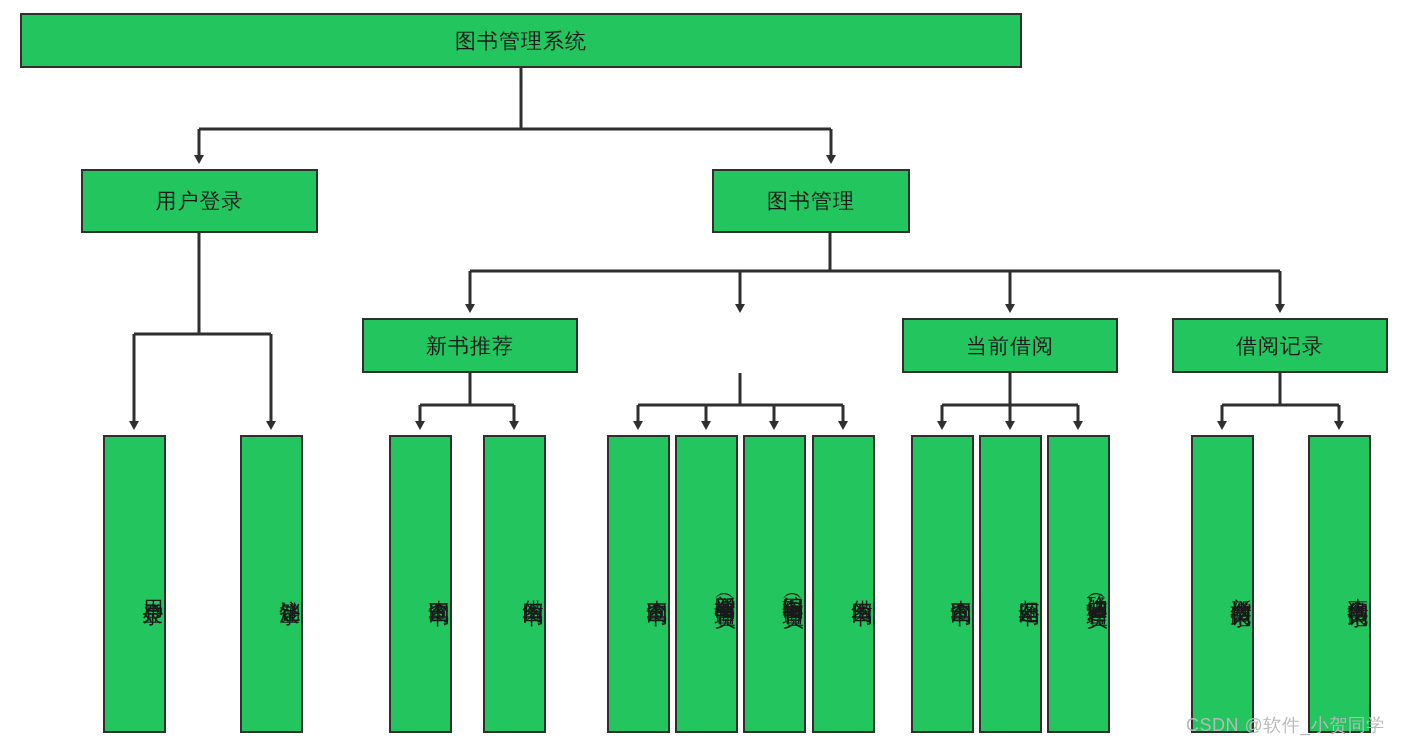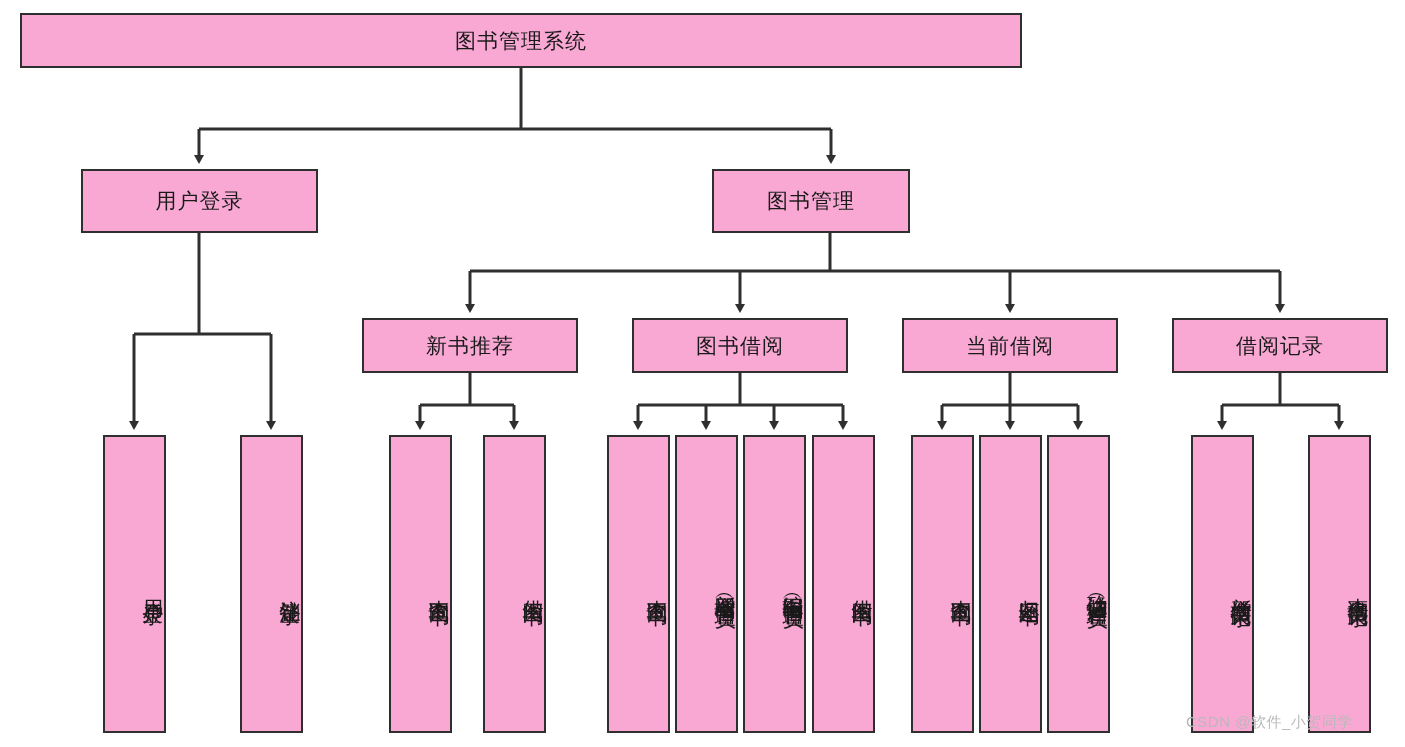--- a/index.html
+++ b/index.html
@@ -23,21 +23,21 @@
     left: 0;
     top: 0;
     width: 1405px;
     height: 747px;
     pointer-events: none;
   }
   .node {
     position: absolute;
     box-sizing: border-box;
     border: 2px solid #2f2f2f;
-    background: #f9a8d4;
+    background: #22c55e;
     display: flex;
     align-items: center;
     justify-content: center;
     color: #1a1a1a;
   }
   .node.h {
     font-size: 21px;
     letter-spacing: 1px;
   }
   .node.v {
@@ -52,21 +52,21 @@
   }
   .node.v .vtext {
     writing-mode: vertical-rl;
     text-orientation: upright;
     white-space: nowrap;
   }
   .watermark {
     position: absolute;
     left: 1186px;
     top: 713px;
-    font-size: 15px;
+    font-size: 18px;
     color: #b9b9b9;
     white-space: nowrap;
     letter-spacing: 0.5px;
   }
 </style>
 </head>
 <body>
 
 <div id="canvas">
 
@@ -127,23 +127,20 @@
   <div class="node h" style="left:81px; top:169px; width:237px; height:64px;">
     <span>用户登录</span>
   </div>
   <div class="node h" style="left:712px; top:169px; width:198px; height:64px;">
     <span>图书管理</span>
   </div>
 
   <div class="node h" style="left:362px; top:318px; width:216px; height:55px;align-items:center;">
     <span>新书推荐</span>
   </div>
-  <div class="node h" style="left:632px; top:318px; width:216px; height:55px;">
-    <span>图书借阅</span>
-  </div>
   <div class="node h" style="left:902px; top:318px; width:216px; height:55px;font-family:Liberation Serif, serif;">
     <span>当前借阅</span>
   </div>
   <div class="node h" style="left:1172px; top:318px; width:216px; height:55px;">
     <span>借阅记录</span>
   </div>
 
   <div class="node v" style="left:103px; top:435px; width:63px; height:298px;">
     <span class="vtext">用户登录</span>
   </div>

